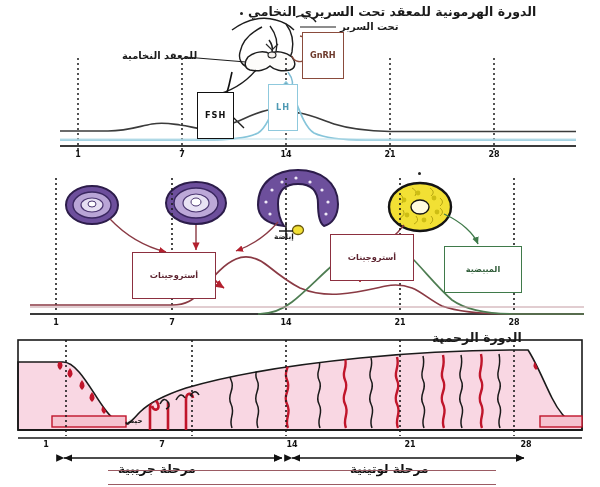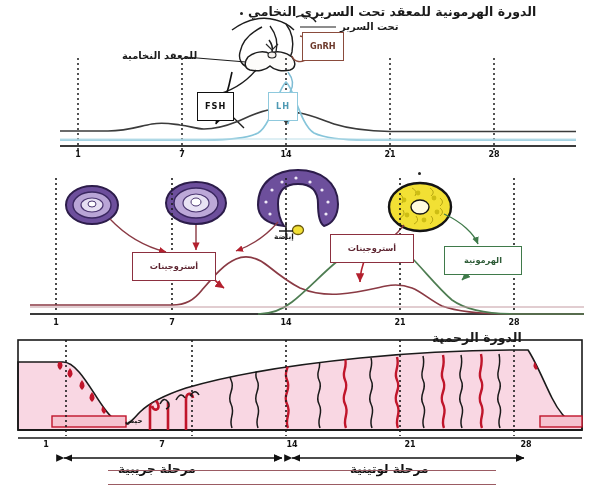--- a/index.html
+++ b/index.html
@@ -16,21 +16,21 @@
     position:absolute;font-size:12.5px;font-weight:bold;color:#1a1a1a;
     white-space:nowrap;letter-spacing:.2px;direction:rtl;
   }
   .bullet-dot{
     position:absolute;width:3px;height:3px;border-radius:50%;background:#222;
   }
 
   
   .lblbox{
     position:absolute;white-space:nowrap;font-size:8.2px;font-weight:bold;
-    padding:9px 7px;background:#fff;text-align:center;direction:rtl;
+    padding:18px 7px;background:#fff;text-align:center;direction:rtl;
     line-height:1.15;
   }
   .lblbox.brown{border:1.4px solid #8a4b3c;color:#6d3a2c;}
   .lblbox.black{border:1.6px solid #111;color:#111;letter-spacing:1px;direction:ltr;}
   .lblbox.blue{border:1.3px solid #8fc9dd;color:#4f9ab4;letter-spacing:1px;direction:ltr;}
   .lblbox.maroon{border:1.4px solid #8c2f3f;color:#5d2430;}
   .lblbox.green{border:1.4px solid #3f7a4a;color:#2f5c38;}
 
   .plainlbl{
     position:absolute;white-space:nowrap;font-size:10px;font-weight:bold;
@@ -344,33 +344,33 @@
   </svg>
 
   <div class="bullet-dot" style="left:240px;top:12px;"></div>
   <div class="sec-title" style="left:248px;top:4px;">الدورة الهرمونية للمعقد تحت السريري النخامي</div>
 
   <div class="plainlbl" style="left:340px;top:21px;">تحت السرير</div>
   <div class="plainlbl" style="left:122px;top:50px;">للمعقد النخامية</div>
 
   <div class="lblbox brown" style="left:302px;top:32px;">GnRH</div>
   <div class="lblbox black" style="left:197px;top:92px;">FSH</div>
-  <div class="lblbox blue" style="left:268px;top:92px;">LH</div>
+  <div class="lblbox blue" style="left:268px;top:84px;">LH</div>
 
   <div class="tick-num" style="left:78px;top:150px;">1</div>
   <div class="tick-num" style="left:182px;top:150px;">7</div>
   <div class="tick-num" style="left:286px;top:150px;">14</div>
   <div class="tick-num" style="left:390px;top:150px;">21</div>
   <div class="tick-num" style="left:494px;top:150px;">28</div>
 
   <div class="bullet-dot" style="left:418px;top:172px;"></div>
 
   <div class="lblbox maroon" style="left:132px;top:252px;width:68px;">أستروجينات</div>
   <div class="lblbox maroon" style="left:330px;top:234px;width:68px;">أستروجينات</div>
-  <div class="lblbox green" style="left:444px;top:246px;width:62px;">الهرمونية</div>
+  <div class="lblbox green" style="left:444px;top:246px;width:62px;">المبيضية</div>
   <div class="ovul-lbl" style="left:274px;top:232px;">إباضة</div>
 
   <div class="tick-num" style="left:56px;top:318px;">1</div>
   <div class="tick-num" style="left:172px;top:318px;">7</div>
   <div class="tick-num" style="left:286px;top:318px;">14</div>
   <div class="tick-num" style="left:400px;top:318px;">21</div>
   <div class="tick-num" style="left:514px;top:318px;">28</div>
 
   <div class="bullet-dot" style="left:440px;top:340px;"></div>
   <div class="sec-title" style="left:432px;top:330px;">الدورة الرحمية</div>

